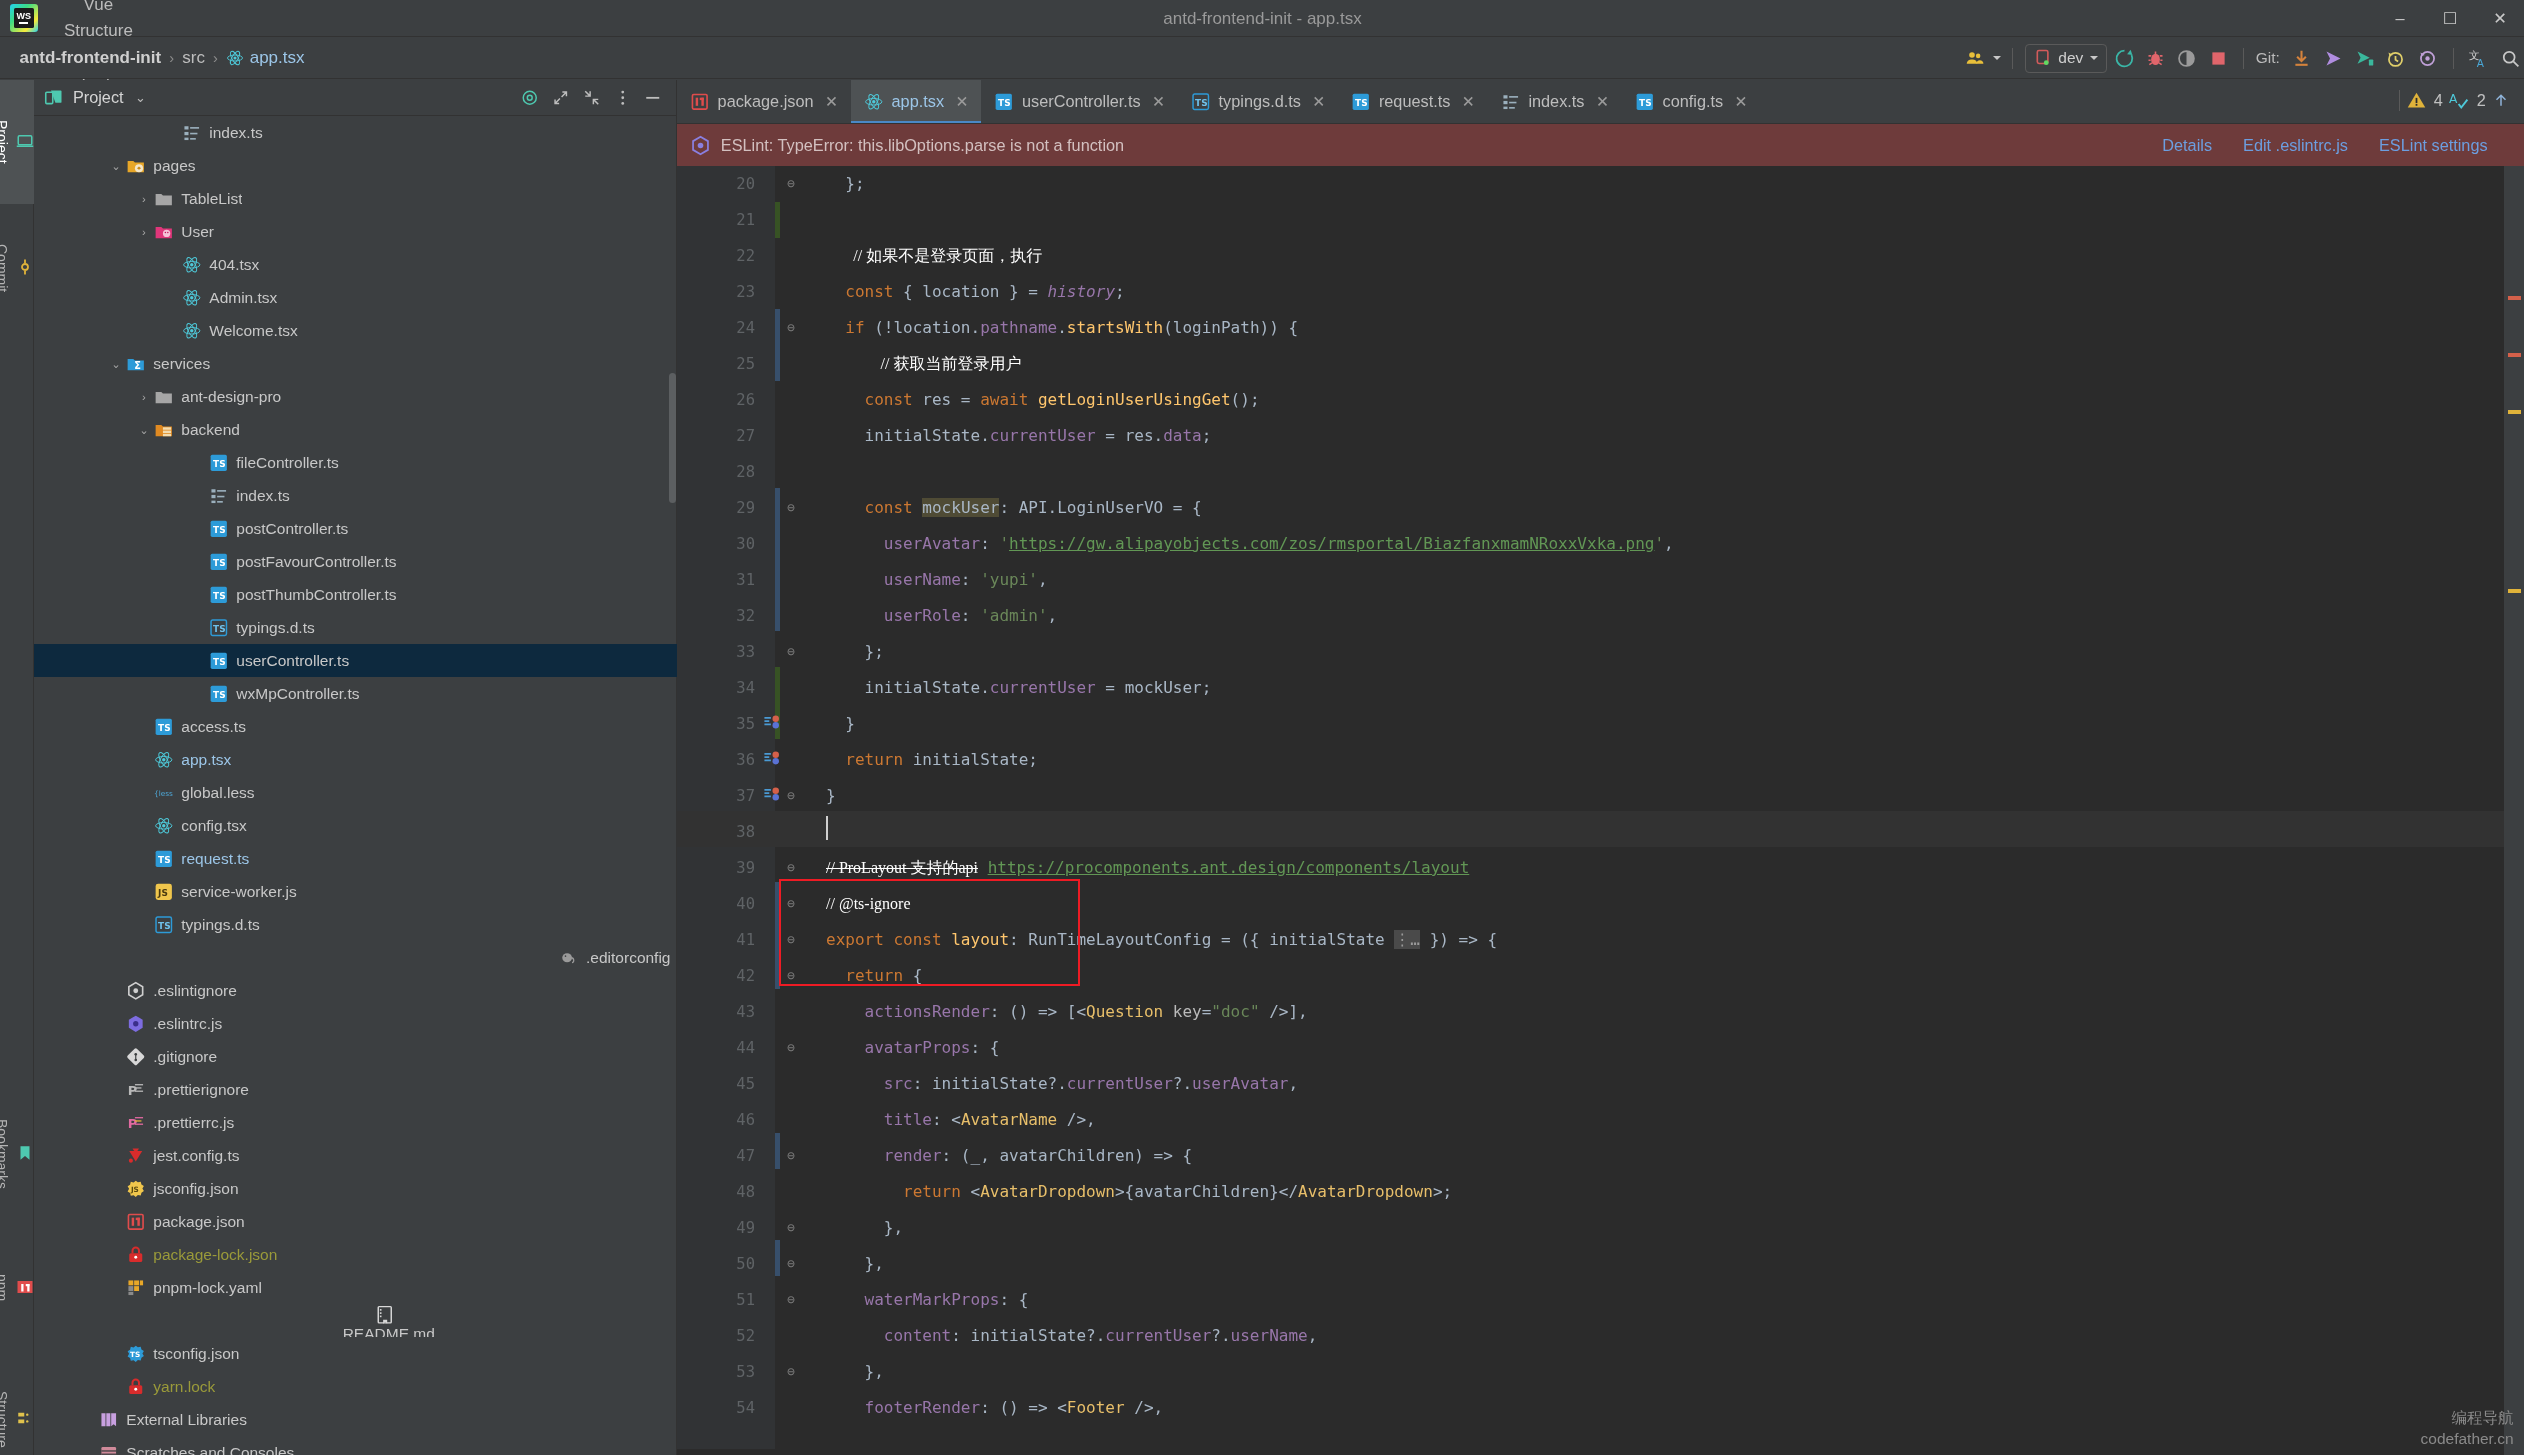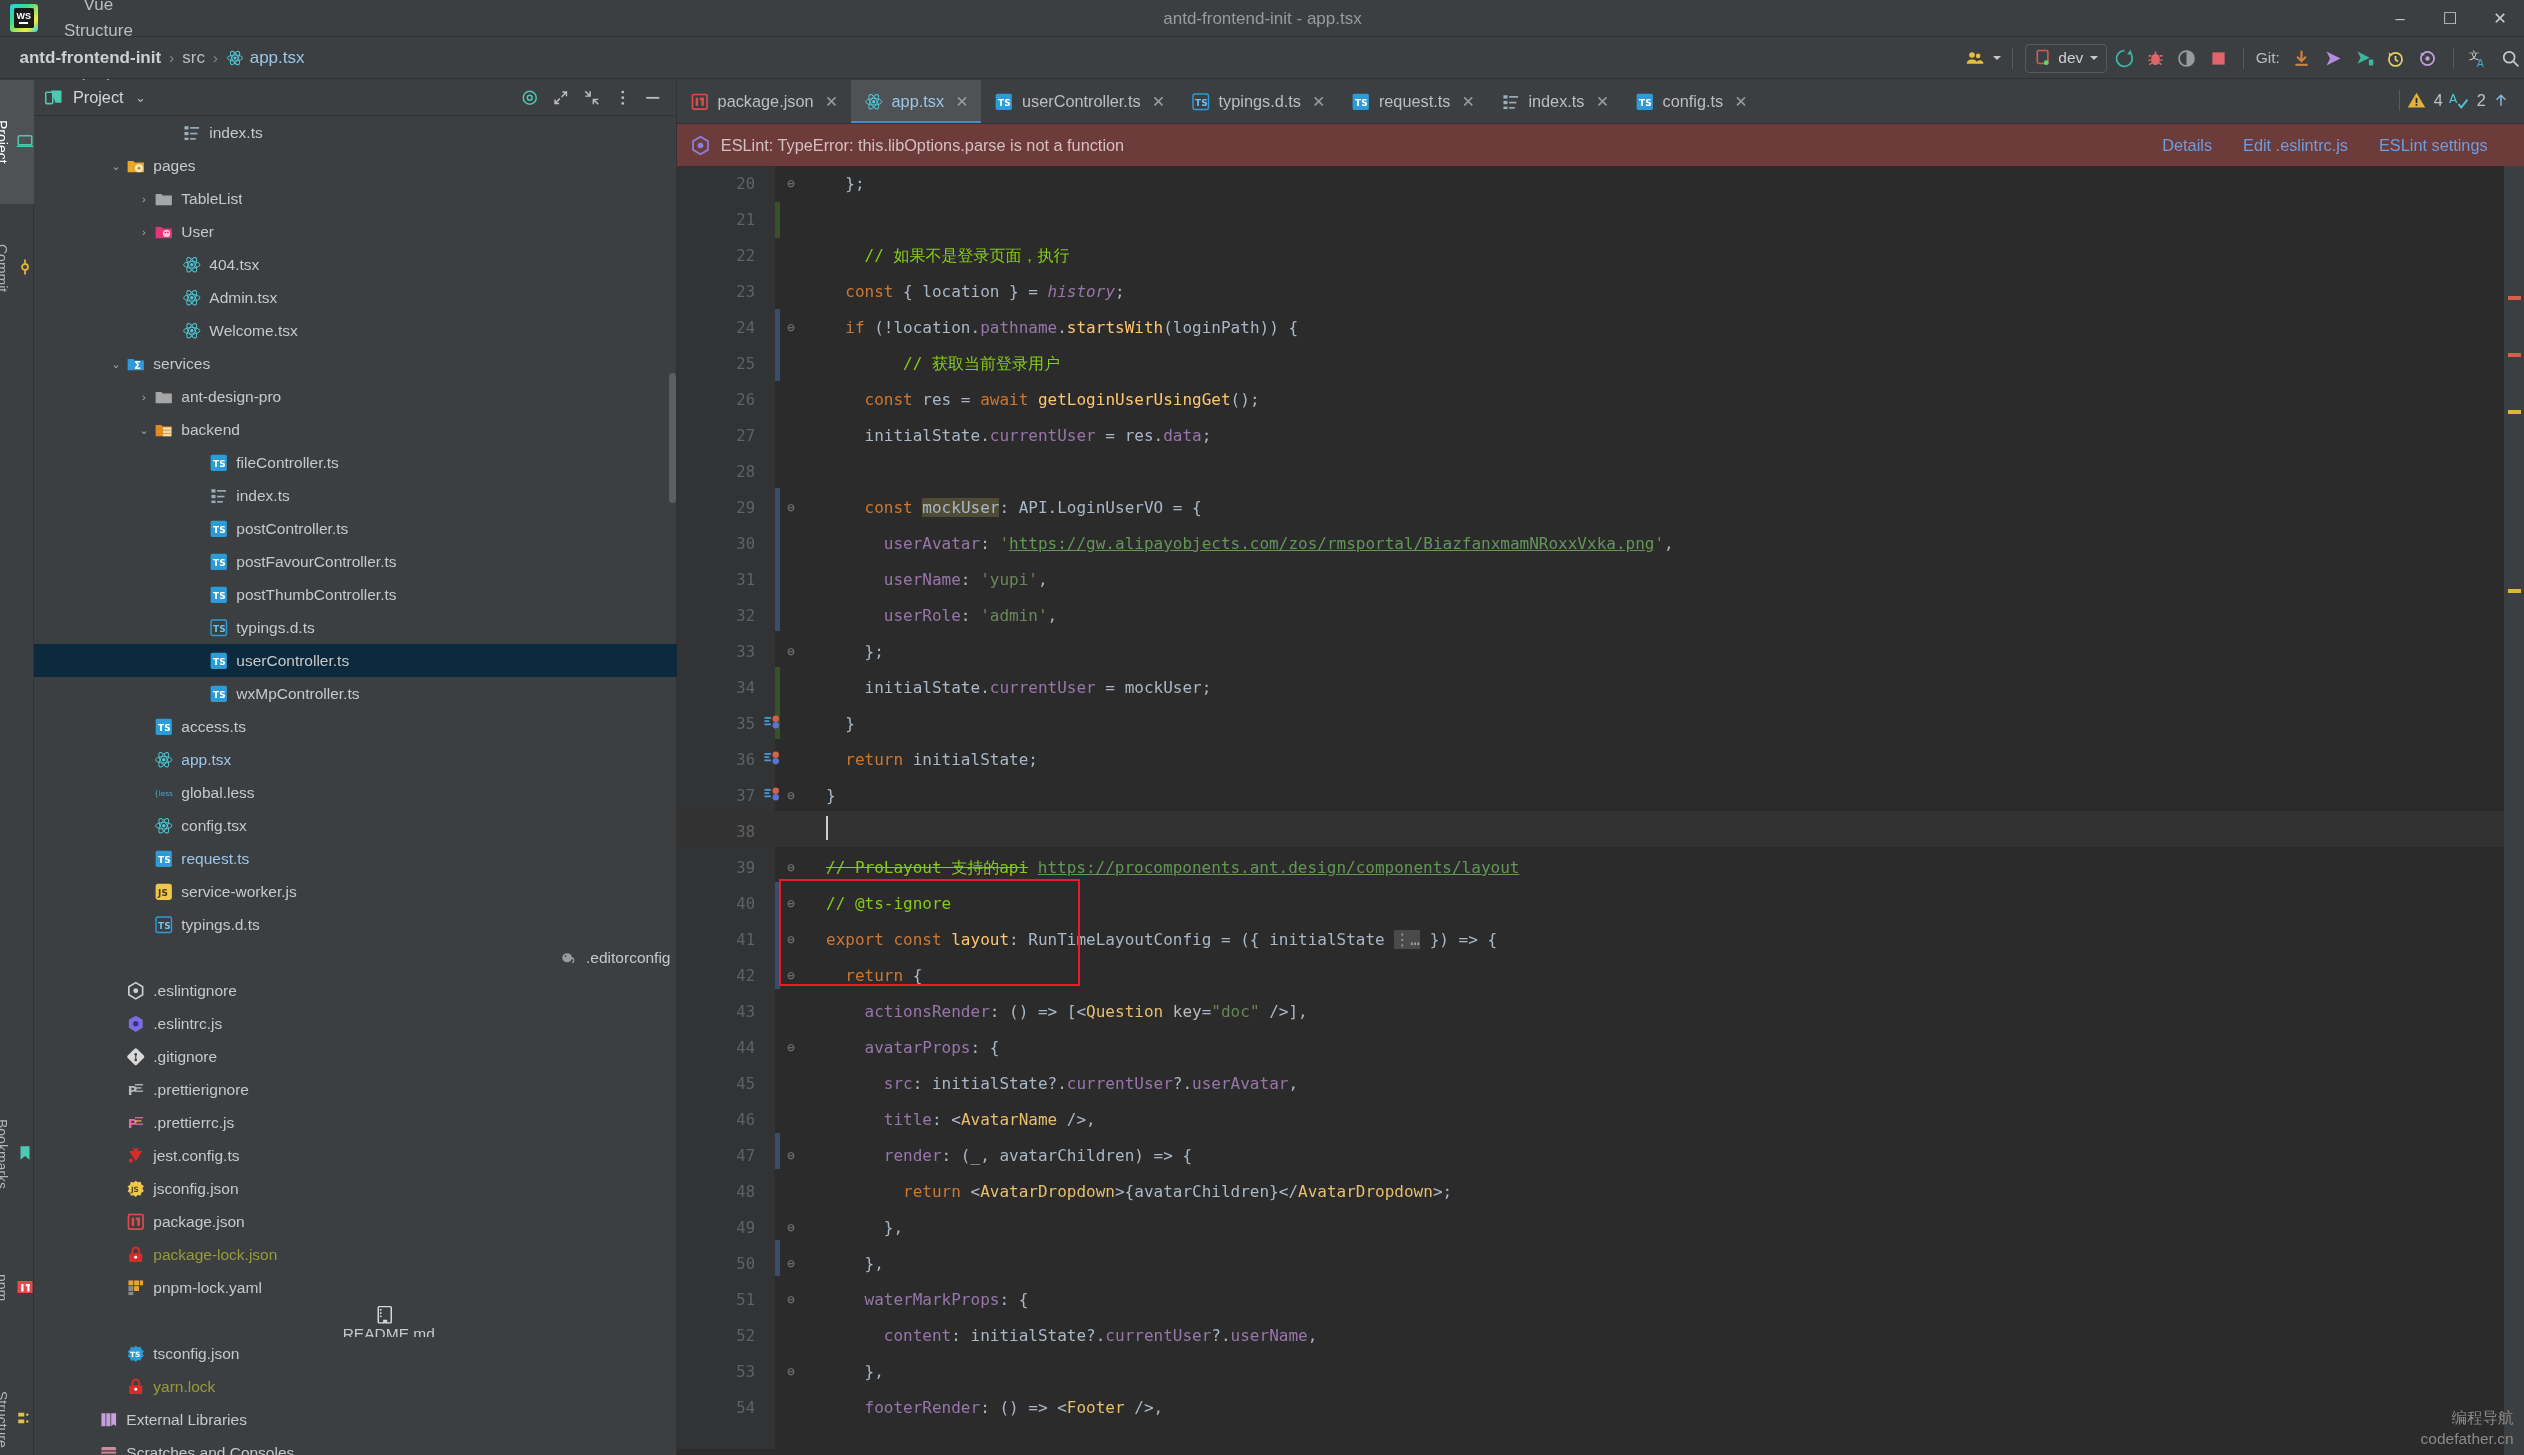--- a/index.html
+++ b/index.html
@@ -169,21 +169,21 @@
     position:absolute; left:0; width:78px; text-align:right; color:#5f6366; font-size:15.5px;
     font-family:"DejaVu Sans Mono", monospace;
   }
   .ltext{ position:absolute; left:149px; top:0; color:#a9b7c6; }
   .fold{ position:absolute; left:106px; width:16.3px; text-align:center; color:#7a7a7a; font-size:13px; }
   .gm{ position:absolute; left:85px; width:19.5px; top:8.1px; height:19.5px; }
 
   
   .kw   { color:#cc7832; }
   .str  { color:#6a8759; }
-  .cmt  { color:#84cc16; }
+  .cmt  { color:#ffffff;font-family:Liberation Serif, serif; }
   .fn   { color:#ffc66d; }
   .prop { color:#9876aa; }
   .id   { color:#a9b7c6; }
   .tag  { color:#e8bf6a; }
   .attr { color:#bababa; }
   .itl  { font-style:italic; }
   .urllink{ color:#629755; text-decoration:underline; }
   .strike{ text-decoration:line-through; }
   .hl-ident{ background:#4f4b35; }
   .hl-line{ position:absolute; left:0; right:0; height:36px; background:#323232; }

